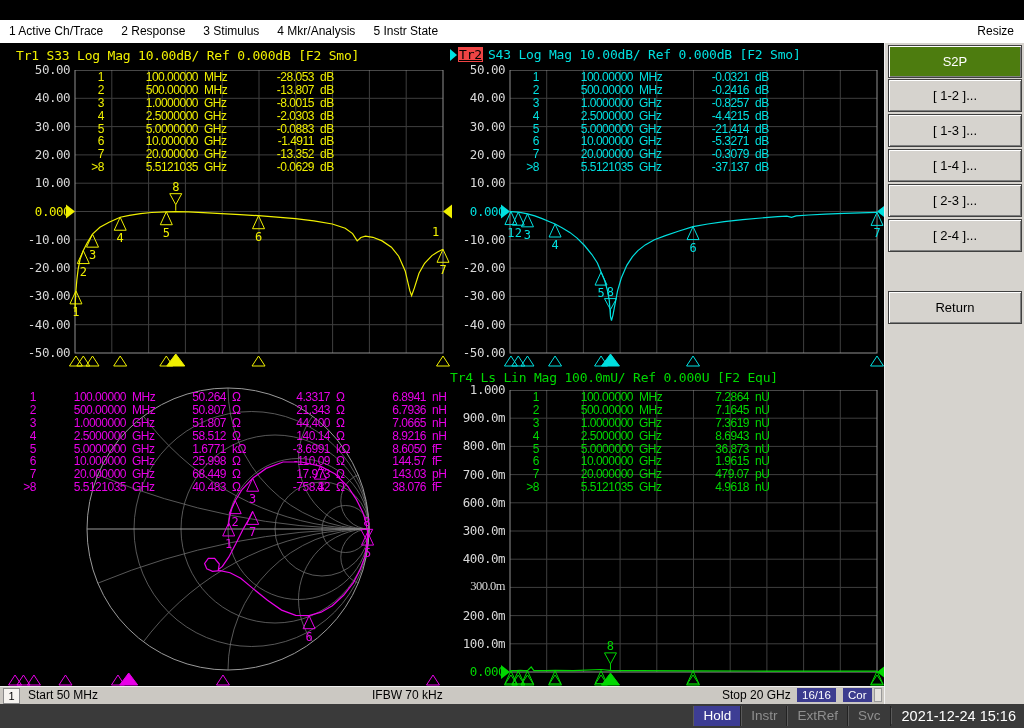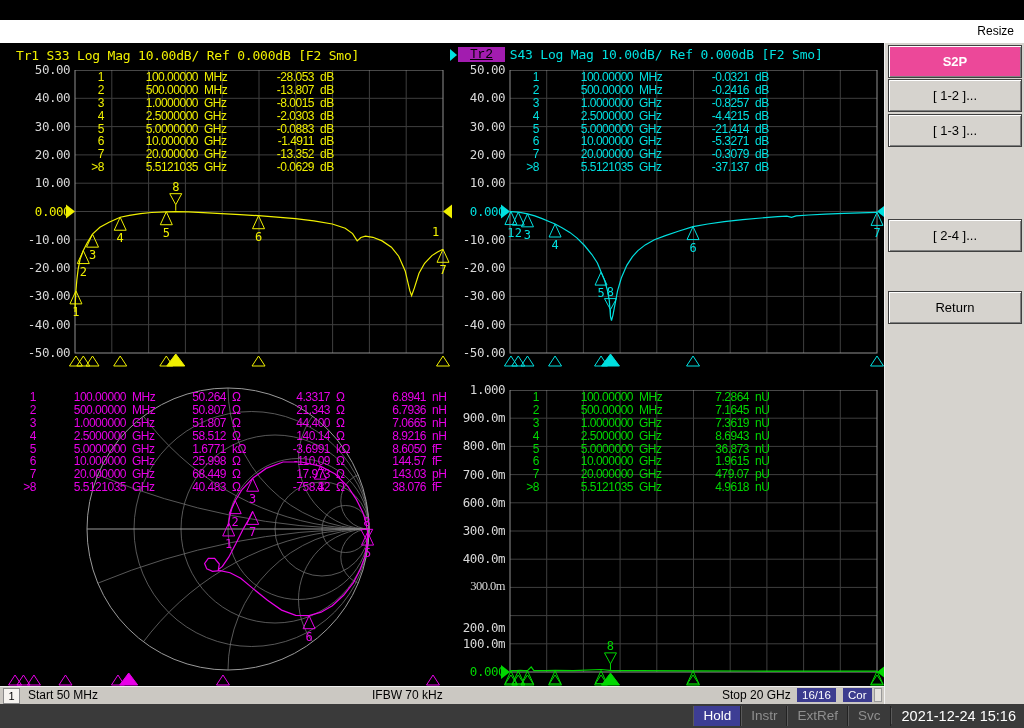--- a/index.html
+++ b/index.html
@@ -11,34 +11,34 @@
             font-size:12px;line-height:20px;padding-left:8px;box-sizing:border-box;}
   #menubar{position:absolute;left:0;top:20px;width:1024px;height:23px;background:#fff;color:#000;
            font-size:12px;line-height:23px;}
   #menubar .mitem{display:inline-block;padding:0 9px;cursor:default;}
   #resize-lbl{position:absolute;right:10px;top:0;}
   
   .ptitle{position:absolute;font-size:13px;letter-spacing:-0.2px;white-space:pre;z-index:6;}
   #tr2-title{display:flex;align-items:center;}
   #tr2-arrow{width:0;height:0;border-left:7px solid #00e0e0;border-top:6px solid transparent;
              border-bottom:6px solid transparent;margin-right:1px;}
-  #tr2-active{background:#a21caf;color:#000;text-decoration:underline;padding:0 12px;font-family:Liberation Mono, monospace;}
+  #tr2-active{background:#ef4444;color:#000;text-decoration:underline;padding:0 1px;}
   
   .axlab{position:absolute;font-size:12.5px;letter-spacing:-0.5px;text-align:right;z-index:5;}
   .mtable{position:absolute;z-index:7;font-size:12px;letter-spacing:-0.5px;line-height:12.9px;white-space:pre;}
   .mrow{display:flex;height:12.9px;}
   .mcell{display:inline-block;overflow:visible;}
   svg.panel{position:absolute;z-index:3;}
   
   #sidebar{position:absolute;left:884px;top:43px;width:140px;height:661px;background:#d6d3ce;
            border-left:1px solid #f2f2f2;box-sizing:border-box;z-index:8;}
   .sbtn{position:absolute;left:3px;width:132px;height:31px;font-size:13px;color:#000;background:#d6d3ce;
         display:flex;align-items:center;justify-content:center;border:1px solid #404040;
         box-shadow:inset 1px 1px 0 #ffffff, inset -1px -1px 0 #808080;cursor:default;}
-  .sbtn.header{background:#ec4899;color:#fff;font-weight:bold;}
+  .sbtn.header{background:#4d7c0f;color:#fff;}
   .sbtn.pressed{background:#5c5c5c;color:#fff;box-shadow:inset 1px 1px 0 #2e2e2e, inset -1px -1px 0 #9a9a9a;}
   
   #chanbar{position:absolute;left:0;top:686px;width:884px;height:18px;background:#cbc8c2;color:#000;
            font-size:12px;z-index:8;border-top:1px solid #efefef;box-sizing:border-box;}
   #chan-num{position:absolute;left:3px;top:1px;width:15px;height:14px;background:#f6f4f0;border:1px solid #8a8a8a;
             text-align:center;line-height:14px;font-size:11px;}
   #start-lbl{position:absolute;left:28px;top:1px;}
   #ifbw-lbl{position:absolute;left:372px;top:1px;}
   #stop-lbl{position:absolute;left:722px;top:1px;}
   .navybadge{position:absolute;top:1px;height:14px;background:#3c3c8f;color:#fff;font-size:11.5px;
@@ -52,37 +52,41 @@
   .bseg.on{background:#3d3d94;color:#fff;}
   #clock{color:#fff;font-size:14.5px;padding:0 8px 0 10px;border-left:1px solid #5a5a5a;}
 </style>
 </head>
 <body>
 
 <div id="screen">
 
 
   <div id="menubar">
+    <span id="menu-items"><span class="mitem">1 Active Ch/Trace</span><span class="mitem">2 Response</span><span class="mitem">3 Stimulus</span><span class="mitem">4 Mkr/Analysis</span><span class="mitem">5 Instr State</span></span>
     <span id="resize-lbl">Resize</span>
   </div>
 
   <div id="tr1-title" class="ptitle mono" style="left: 16px; top: 48px; color: rgb(240, 240, 0);">Tr1 S33 Log Mag 10.00dB/ Ref 0.000dB [F2 Smo]</div>
 
   <div id="tr2-title" class="ptitle mono" style="left: 450px; top: 47px; color: rgb(0, 224, 224);">
     <span id="tr2-arrow"></span>
     <span id="tr2-active">Tr2</span>
     <span style="margin-left:5px;">S43 Log Mag 10.00dB/ Ref 0.000dB [F2 Smo]</span>
   </div>
 
 
+  <div id="tr4-title" class="ptitle mono" style="left: 450px; top: 370px; color: rgb(0, 216, 0);">Tr4 Ls Lin Mag 100.0mU/ Ref 0.000U [F2 Equ]</div>
 
   <div id="sidebar">
       <div class="sbtn header" style="top: 2px;">S2P</div>
       <div class="sbtn" style="top: 36px;">[ 1-2 ]...</div>
       <div class="sbtn" style="top: 71px;">[ 1-3 ]...</div>
+      <div class="sbtn" style="top: 106px;">[ 1-4 ]...</div>
+      <div class="sbtn" style="top: 141px;">[ 2-3 ]...</div>
       <div class="sbtn" style="top: 176px;">[ 2-4 ]...</div>
       <div class="sbtn" style="top: 248px;">Return</div>
     </div>
 
   <div id="chanbar">
     <span id="chan-num">1</span>
     <span id="start-lbl">Start 50 MHz</span>
     <span id="ifbw-lbl">IFBW 70 kHz</span>
     <span id="stop-lbl">Stop 20 GHz</span>
     <span class="navybadge" style="left:797px;">16/16</span>
@@ -388,17 +392,17 @@
       <path d="M 100.48080122807019 283 l -9 12 h 18 z" fill="#00d800" stroke="#00d800"></path>
     </svg>
     <div class="axlab mono" style="left: 437px; width: 68px; top: 382px; color: rgb(216, 216, 216);">1.000</div>
     <div class="axlab mono" style="left: 437px; width: 68px; top: 410.2px; color: rgb(216, 216, 216);">900.0m</div>
     <div class="axlab mono" style="left: 437px; width: 68px; top: 438.4px; color: rgb(216, 216, 216);">800.0m</div>
     <div class="axlab mono" style="left: 437px; width: 68px; top: 466.6px; color: rgb(216, 216, 216);">700.0m</div>
     <div class="axlab mono" style="left: 437px; width: 68px; top: 494.8px; color: rgb(216, 216, 216);">600.0m</div>
     <div class="axlab mono" style="left: 437px; width: 68px; top: 523px; color: rgb(216, 216, 216);">300.0m</div>
     <div class="axlab mono" style="left: 437px; width: 68px; top: 551.2px; color: rgb(216, 216, 216);">400.0m</div>
     <div class="axlab mono" style="left: 437px; width: 68px; top: 579.4px; color: rgb(216, 216, 216); font-family: Liberation Serif, serif;">300.0m</div>
-    <div class="axlab mono" style="left: 437px; width: 68px; top: 607.6px; color: rgb(216, 216, 216); margin-top: 12px;">200.0m</div>
+    <div class="axlab mono" style="left: 437px; width: 68px; top: 607.6px; color: rgb(216, 216, 216);">200.0m</div>
     <div class="axlab mono" style="left: 437px; width: 68px; top: 635.8px; color: rgb(216, 216, 216);">100.0m</div>
     <div class="axlab mono" style="left: 437px; width: 68px; top: 664px; color: rgb(0, 216, 0);">0.000</div>
     <div class="mtable" style="left: 513px; top: 391px; color: rgb(0, 216, 0);"><div class="mrow"><span class="mcell" style="width: 26px; text-align: right;">1</span><span class="mcell" style="width: 94px; text-align: right;">100.00000</span><span class="mcell" style="width: 34px; text-align: left; padding-left: 6px;">MHz</span><span class="mcell" style="width: 76px; text-align: right;">7.2864</span><span class="mcell" style="width: 30px; text-align: left; padding-left: 6px;">nU</span></div><div class="mrow"><span class="mcell" style="width: 26px; text-align: right;">2</span><span class="mcell" style="width: 94px; text-align: right;">500.00000</span><span class="mcell" style="width: 34px; text-align: left; padding-left: 6px;">MHz</span><span class="mcell" style="width: 76px; text-align: right;">7.1645</span><span class="mcell" style="width: 30px; text-align: left; padding-left: 6px;">nU</span></div><div class="mrow"><span class="mcell" style="width: 26px; text-align: right;">3</span><span class="mcell" style="width: 94px; text-align: right;">1.0000000</span><span class="mcell" style="width: 34px; text-align: left; padding-left: 6px;">GHz</span><span class="mcell" style="width: 76px; text-align: right;">7.3619</span><span class="mcell" style="width: 30px; text-align: left; padding-left: 6px;">nU</span></div><div class="mrow"><span class="mcell" style="width: 26px; text-align: right;">4</span><span class="mcell" style="width: 94px; text-align: right;">2.5000000</span><span class="mcell" style="width: 34px; text-align: left; padding-left: 6px;">GHz</span><span class="mcell" style="width: 76px; text-align: right;">8.6943</span><span class="mcell" style="width: 30px; text-align: left; padding-left: 6px;">nU</span></div><div class="mrow"><span class="mcell" style="width: 26px; text-align: right;">5</span><span class="mcell" style="width: 94px; text-align: right;">5.0000000</span><span class="mcell" style="width: 34px; text-align: left; padding-left: 6px;">GHz</span><span class="mcell" style="width: 76px; text-align: right;">36.873</span><span class="mcell" style="width: 30px; text-align: left; padding-left: 6px;">nU</span></div><div class="mrow"><span class="mcell" style="width: 26px; text-align: right;">6</span><span class="mcell" style="width: 94px; text-align: right;">10.000000</span><span class="mcell" style="width: 34px; text-align: left; padding-left: 6px;">GHz</span><span class="mcell" style="width: 76px; text-align: right;">1.9615</span><span class="mcell" style="width: 30px; text-align: left; padding-left: 6px;">nU</span></div><div class="mrow"><span class="mcell" style="width: 26px; text-align: right;">7</span><span class="mcell" style="width: 94px; text-align: right;">20.000000</span><span class="mcell" style="width: 34px; text-align: left; padding-left: 6px;">GHz</span><span class="mcell" style="width: 76px; text-align: right;">479.07</span><span class="mcell" style="width: 30px; text-align: left; padding-left: 6px;">pU</span></div><div class="mrow"><span class="mcell" style="width: 26px; text-align: right;">&gt;8</span><span class="mcell" style="width: 94px; text-align: right;">5.5121035</span><span class="mcell" style="width: 34px; text-align: left; padding-left: 6px;">GHz</span><span class="mcell" style="width: 76px; text-align: right;">4.9618</span><span class="mcell" style="width: 30px; text-align: left; padding-left: 6px;">nU</span></div></div>
   </div>
 
 </body></html>

